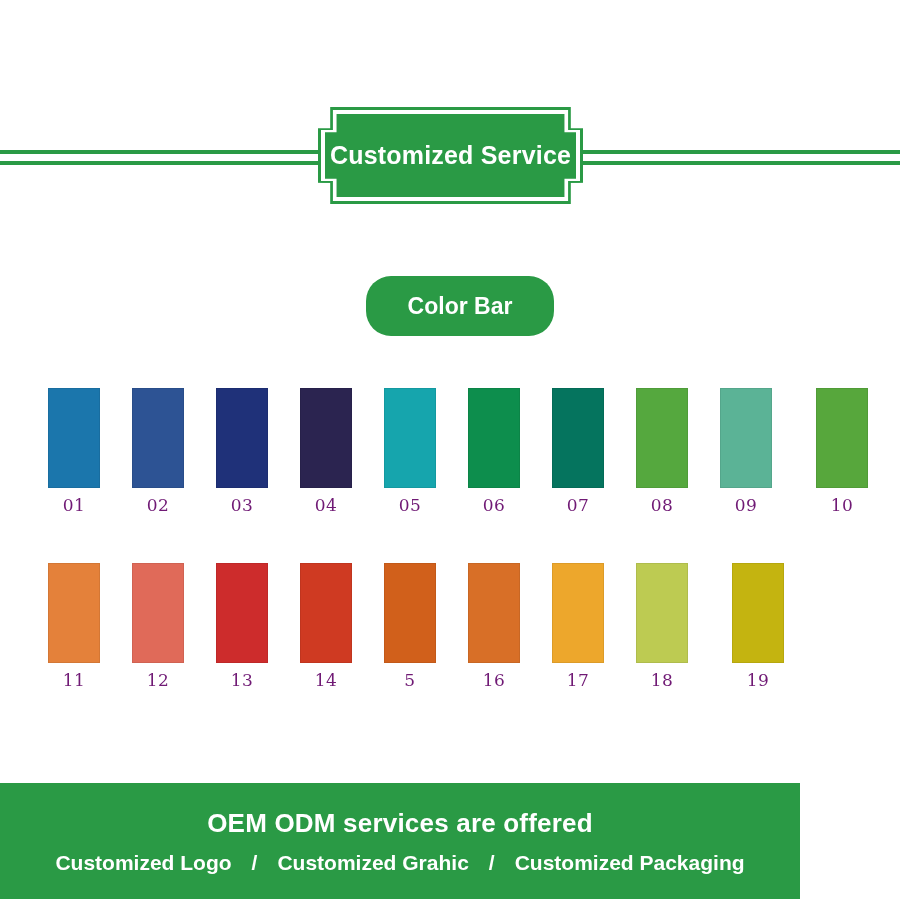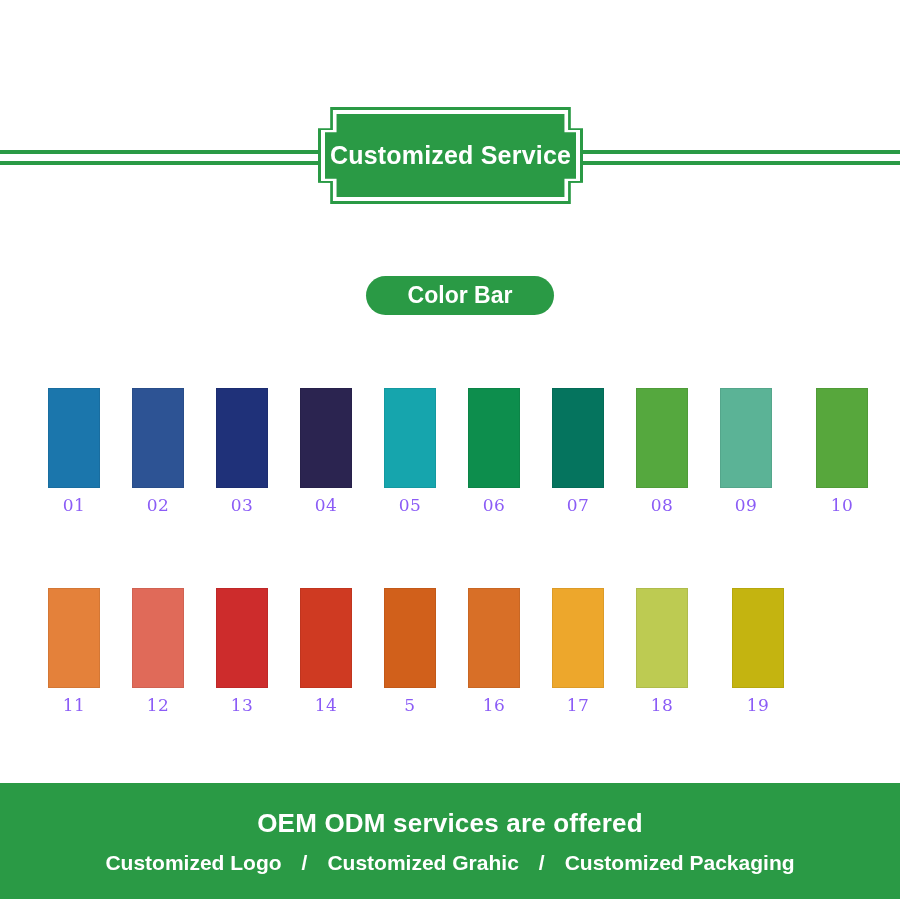--- a/index.html
+++ b/index.html
@@ -117,39 +117,39 @@
     white-space: nowrap;
     z-index: 5;
   }
 
   
   .pill {
     position: absolute;
     left: 366px;
     top: 276px;
     width: 188px;
-    height: 39px;
+    height: 60px;
     background: #2a9a45;
     border-radius: 25px;
     display: flex;
     align-items: center;
     justify-content: center;
     color: #ffffff;
     font-size: 23px;
     font-weight: bold;
   }
 
   
   .swatch-grid {
     position: absolute;
     left: 48px;
     width: 806px;
   }
   .swatch-grid.row-a { top: 388px; }
-  .swatch-grid.row-b { top: 588px; }
+  .swatch-grid.row-b { top: 563px; }
 
   .swatch-row {
     display: flex;
     justify-content: flex-start;
   }
   .swatch-cell {
     width: 52px;
     margin-right: 32px;
     display: flex;
     flex-direction: column;
@@ -160,31 +160,31 @@
   .swatch-chip {
     width: 52px;
     height: 100px;
     border: 1px solid rgba(0,0,0,0.07);
     box-sizing: border-box;
   }
   .swatch-label {
     margin-top: 9px;
     font-family: "DejaVu Serif", serif;
     font-size: 17px;
-    color: #8b5cf6;
+    color: #701a75;
     line-height: 1;
     letter-spacing: 0.5px;
   }
 
   
   .footer {
     position: absolute;
     left: 0;
     top: 783px;
-    width: 900px;
+    width: 800px;
     height: 116px;
     background: #2a9a45;
     display: flex;
     flex-direction: column;
     align-items: center;
     justify-content: center;
   }
   .footer-line1 {
     color: #ffffff;
     font-size: 26px;

